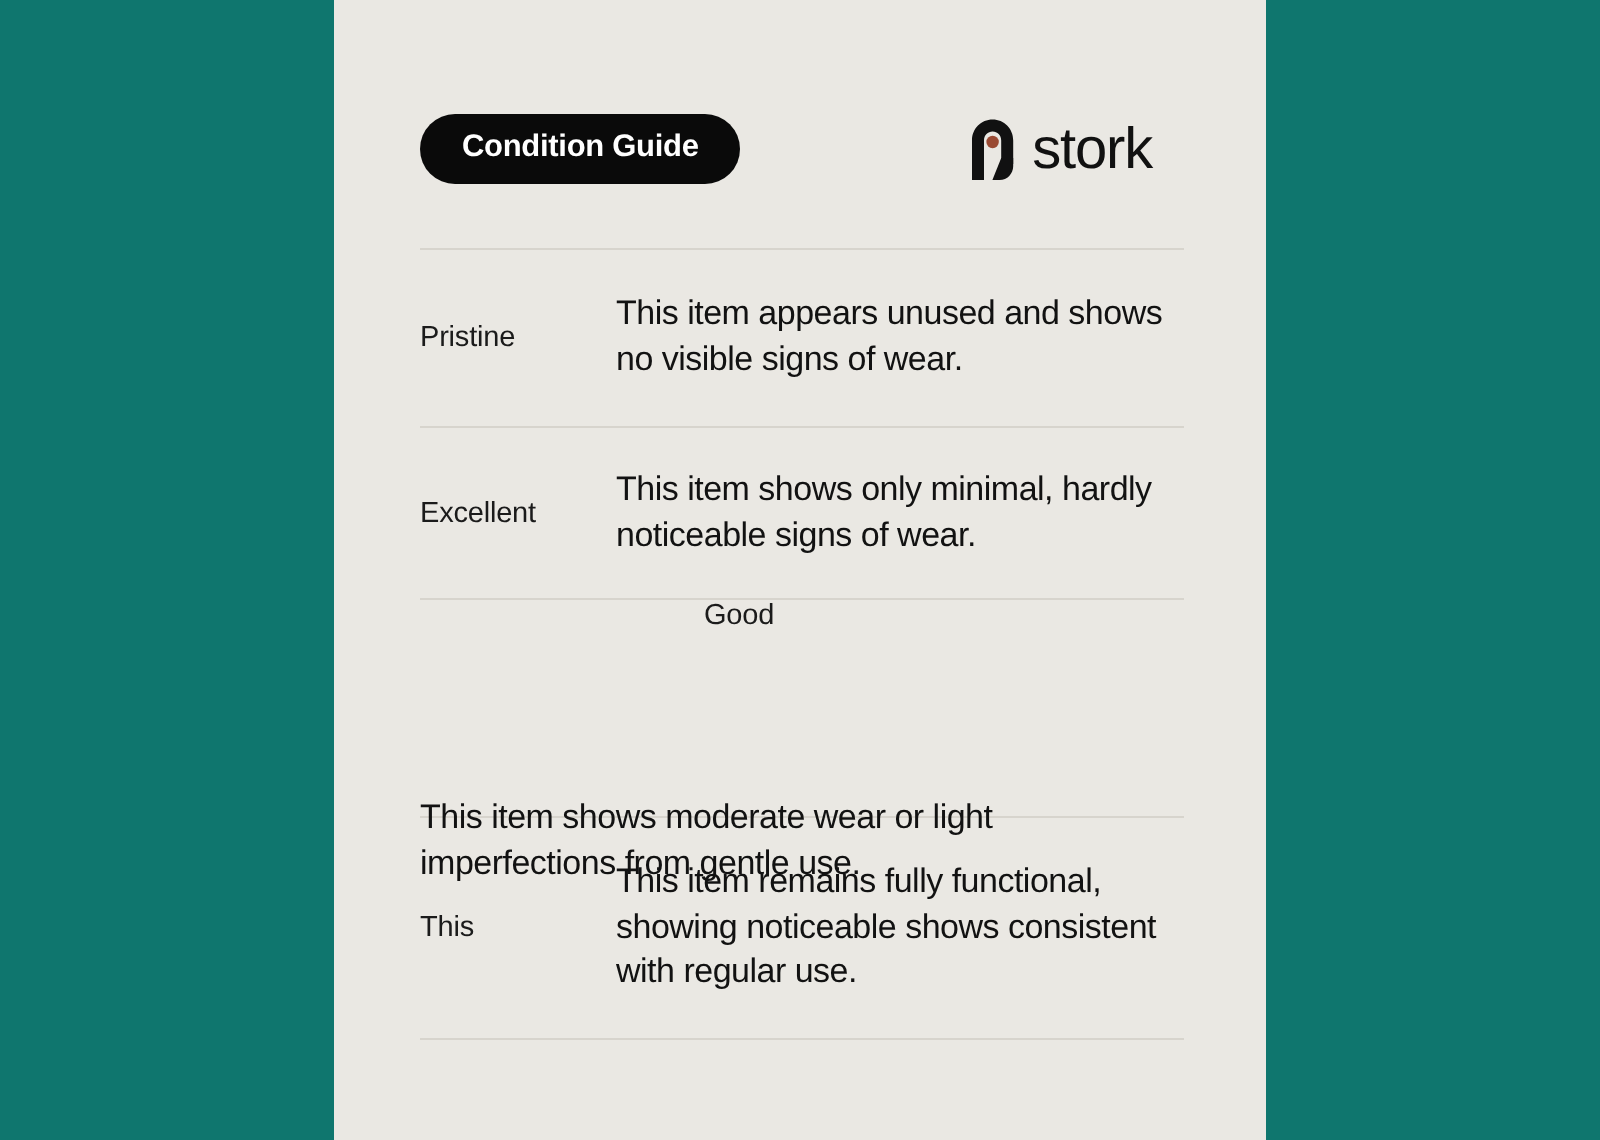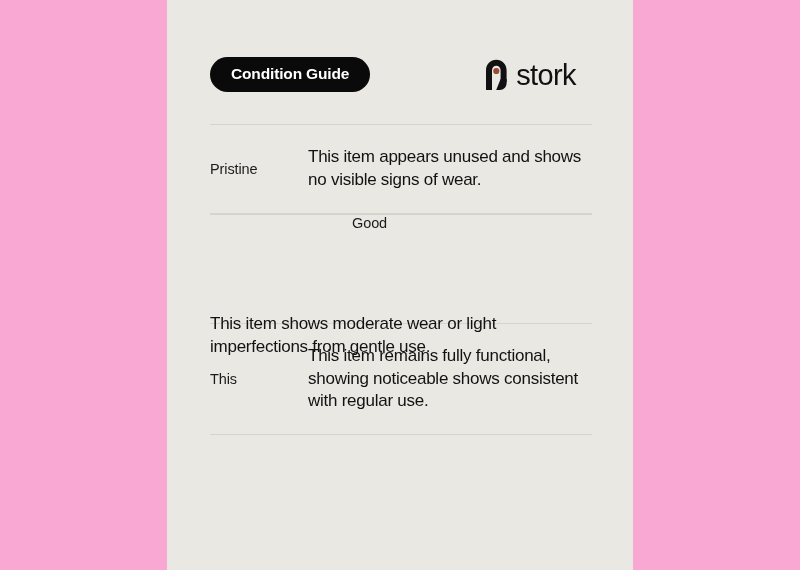--- a/index.html
+++ b/index.html
@@ -12,21 +12,21 @@
     background: #ffffff;
     font-family: "Liberation Sans", sans-serif;
     -webkit-font-smoothing: antialiased;
     overflow: hidden;
   }
 
   .page {
     position: relative;
     width: 800px;
     height: 570px;
-    background: #f9a8d4;
+    background: #0f766e;
   }
 
   
   .card {
     position: absolute;
     left: 167px;
     top: 0px;
     width: 466px;
     height: 570px;
     background: #eae8e3;
@@ -156,20 +156,24 @@
 
       <div class="divider"></div>
 
       <div class="row row-pristine">
         <div class="row-label">Pristine</div>
         <div class="row-desc">This item appears unused and shows no visible signs of wear.</div>
       </div>
 
       <div class="divider"></div>
 
+      <div class="row row-excellent">
+        <div class="row-label">Excellent</div>
+        <div class="row-desc">This item shows only minimal, hardly noticeable signs of wear.</div>
+      </div>
 
       <div class="divider"></div>
 
       <div class="row row-good">
         <div class="row-label">Good</div>
         <div class="row-desc">This item shows moderate wear or light imperfections from gentle use.</div>
       </div>
 
       <div class="divider"></div>
 

